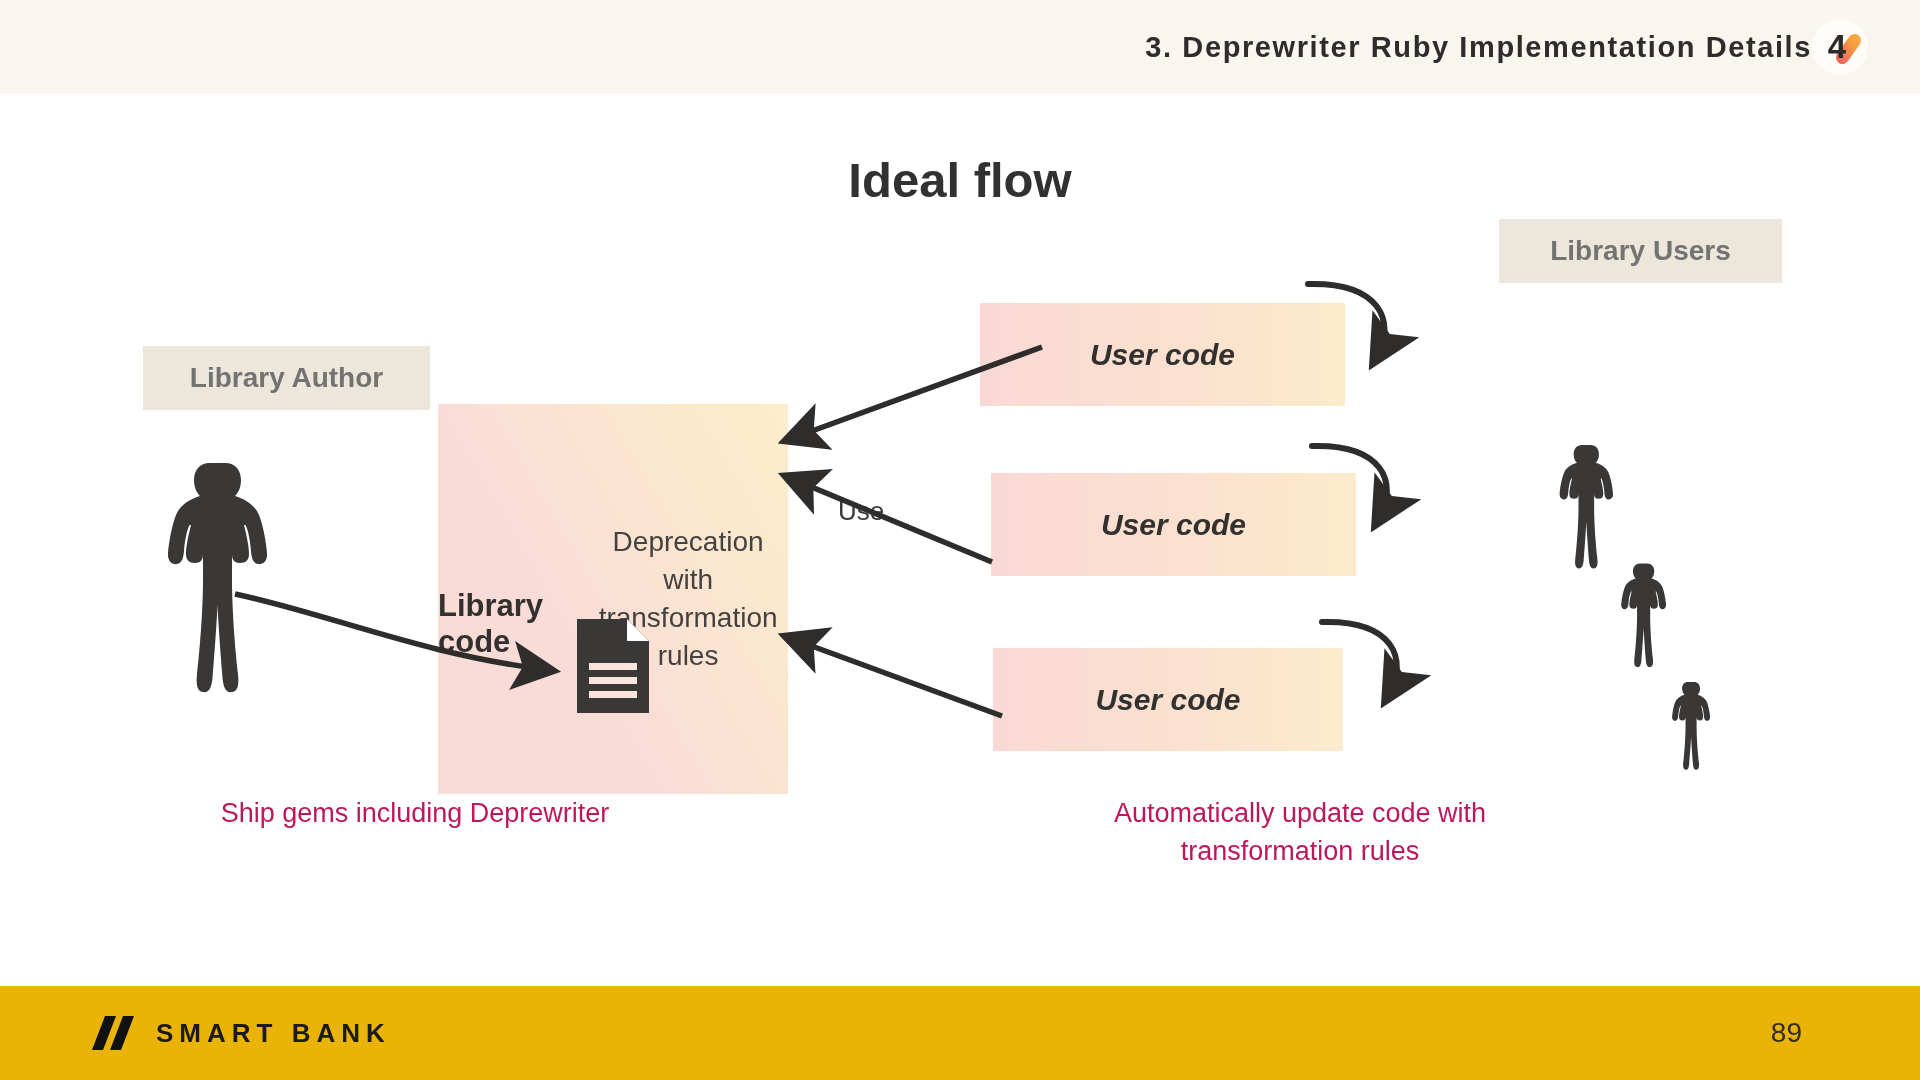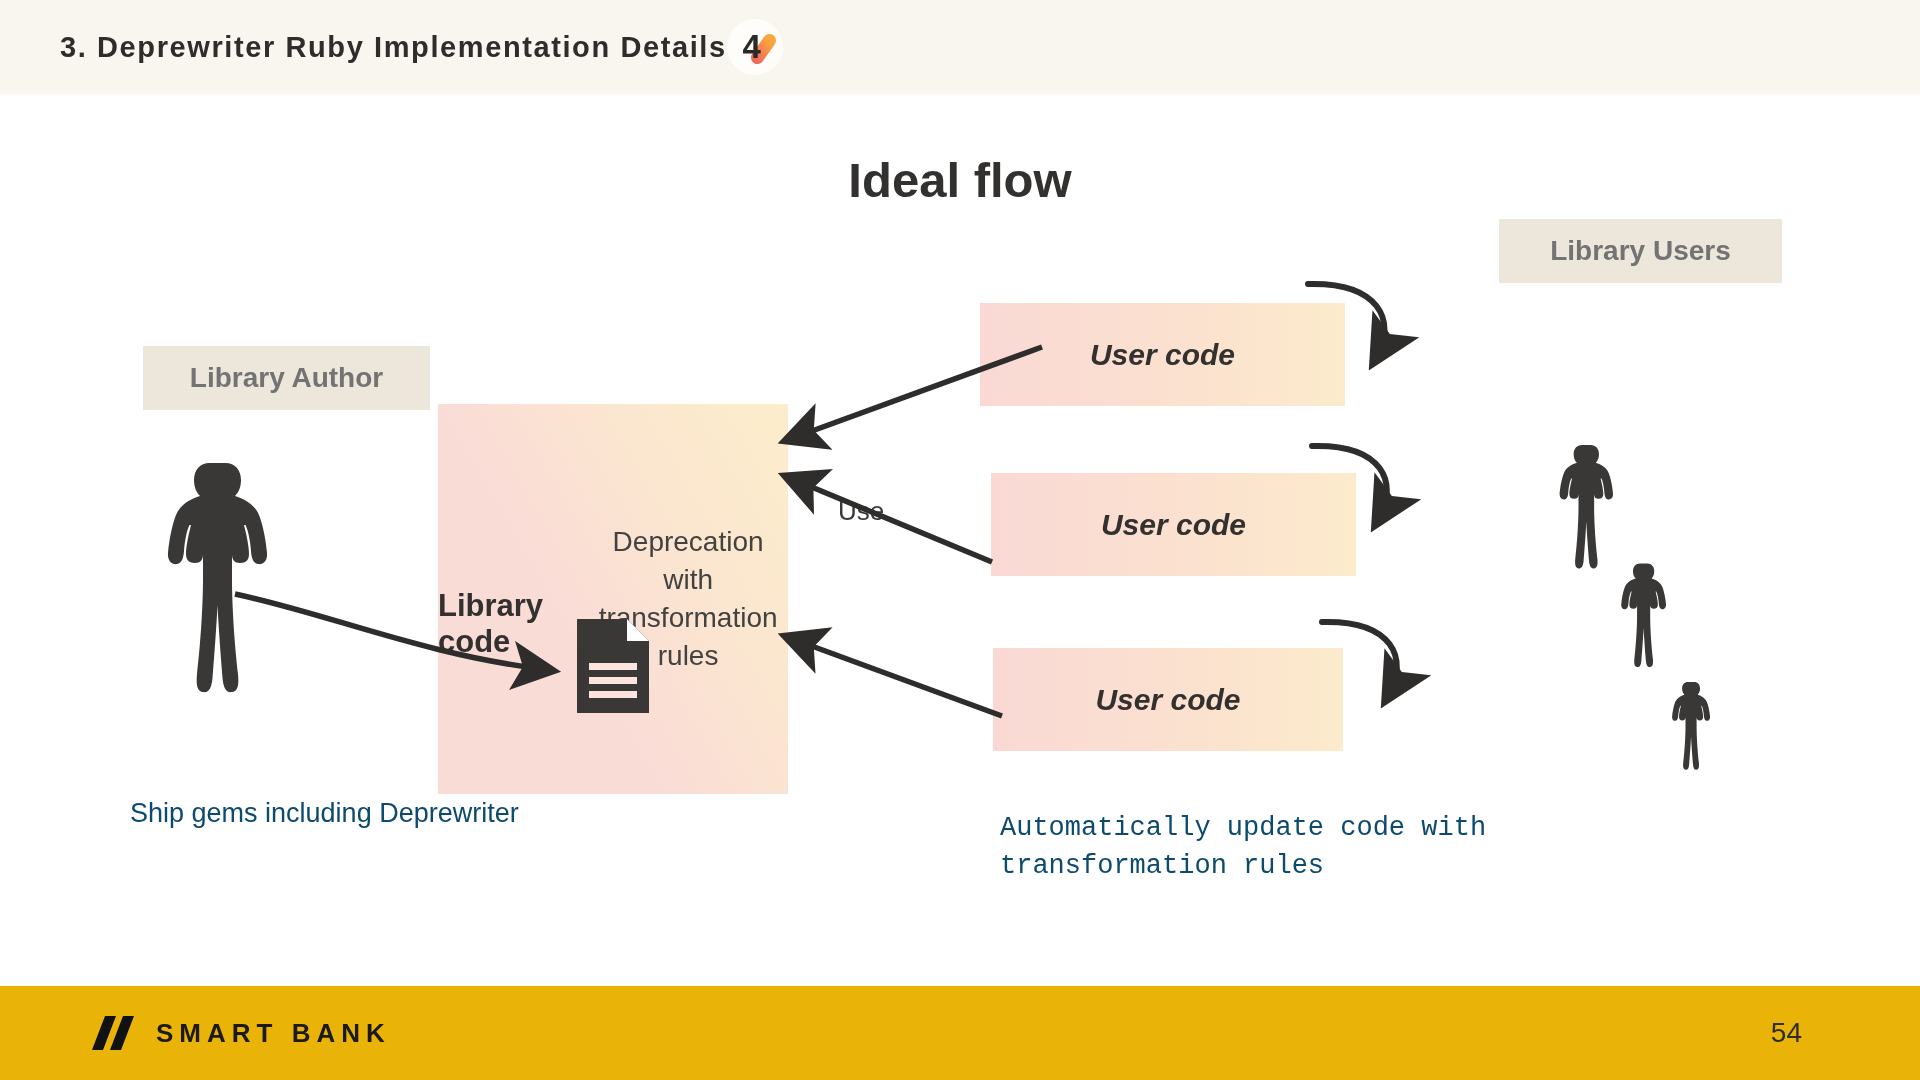--- a/index.html
+++ b/index.html
@@ -18,21 +18,21 @@
 
   
   .header {
     position: absolute;
     left: 0; top: 0;
     width: 1920px;
     height: 94px;
     background: #f8f6ef;
     display: flex;
     align-items: center;
-    justify-content: flex-start;
+    justify-content: flex-end;
     box-sizing: border-box;
     padding: 0 52px 0 60px;
   }
   .header-title {
     font-size: 29px;
     font-weight: 700;
     letter-spacing: 1.6px;
     color: #2f2d2b;
     white-space: nowrap;
   }
@@ -172,25 +172,25 @@
     left: 838px; top: 402px;
     font-size: 26px;
     color: #3b3937;
   }
 
   
   .caption {
     position: absolute;
     font-size: 27px;
     line-height: 1.42;
-    color: #0c4a6e;
-    text-align: left;
+    color: #be185d;
+    text-align: center;
   }
   #caption-left  { left: 130px; top: 700px; width: 570px; }
-  #caption-right { left: 1000px; top: 715px; width: 600px; font-family: Liberation Mono, monospace; }
+  #caption-right { left: 1000px; top: 700px; width: 600px; }
 
   
   .vector-layer {
     position: absolute;
     left: 0; top: 0;
     width: 1920px;
     height: 892px;
     pointer-events: none;
   }
 
@@ -324,14 +324,14 @@
 </div>
 
 <div class="footer">
   <div class="brand">
     <svg class="brand-mark" viewBox="0 0 42 34">
       <path d="M13 0 L24 0 L11 34 L0 34 Z" fill="#111111"></path>
       <path d="M31 0 L42 0 L29 34 L18 34 Z" fill="#111111"></path>
     </svg>
     <div class="brand-text">SMART BANK</div>
   </div>
-  <div class="page-number">54</div>
+  <div class="page-number">89</div>
 </div>
 
 </body></html>

